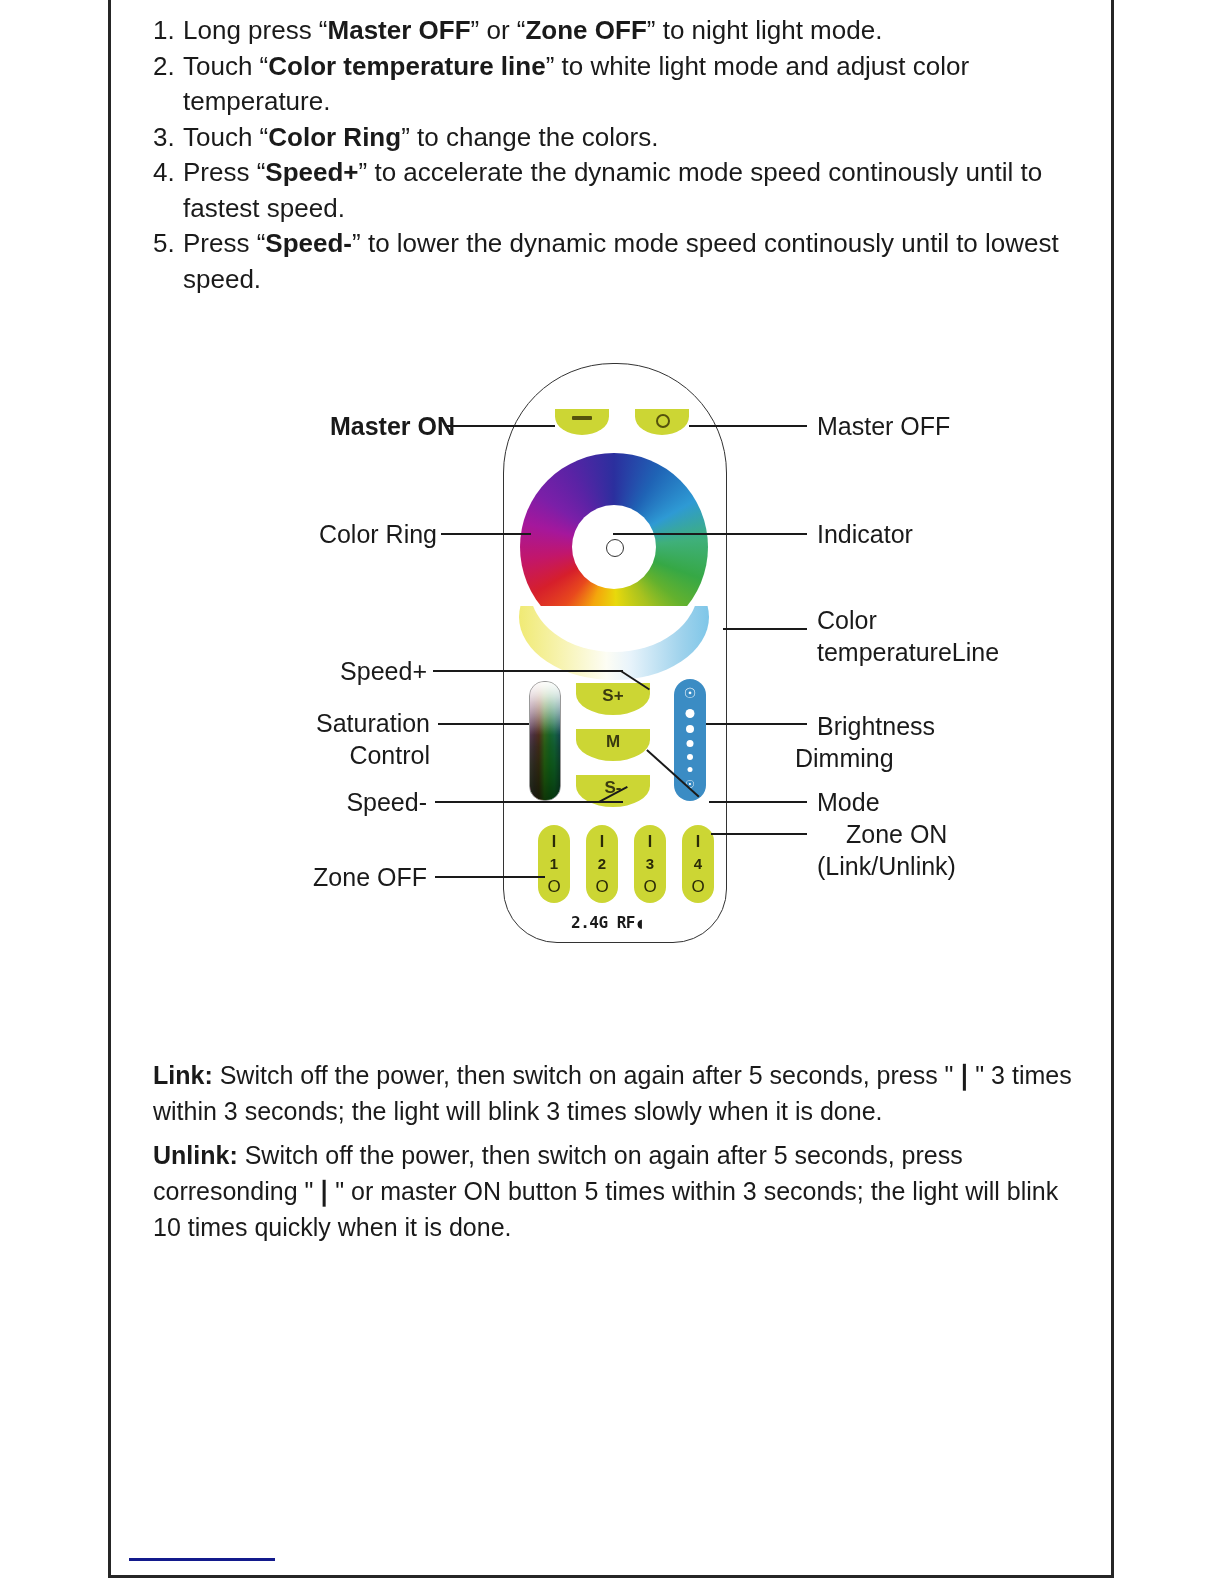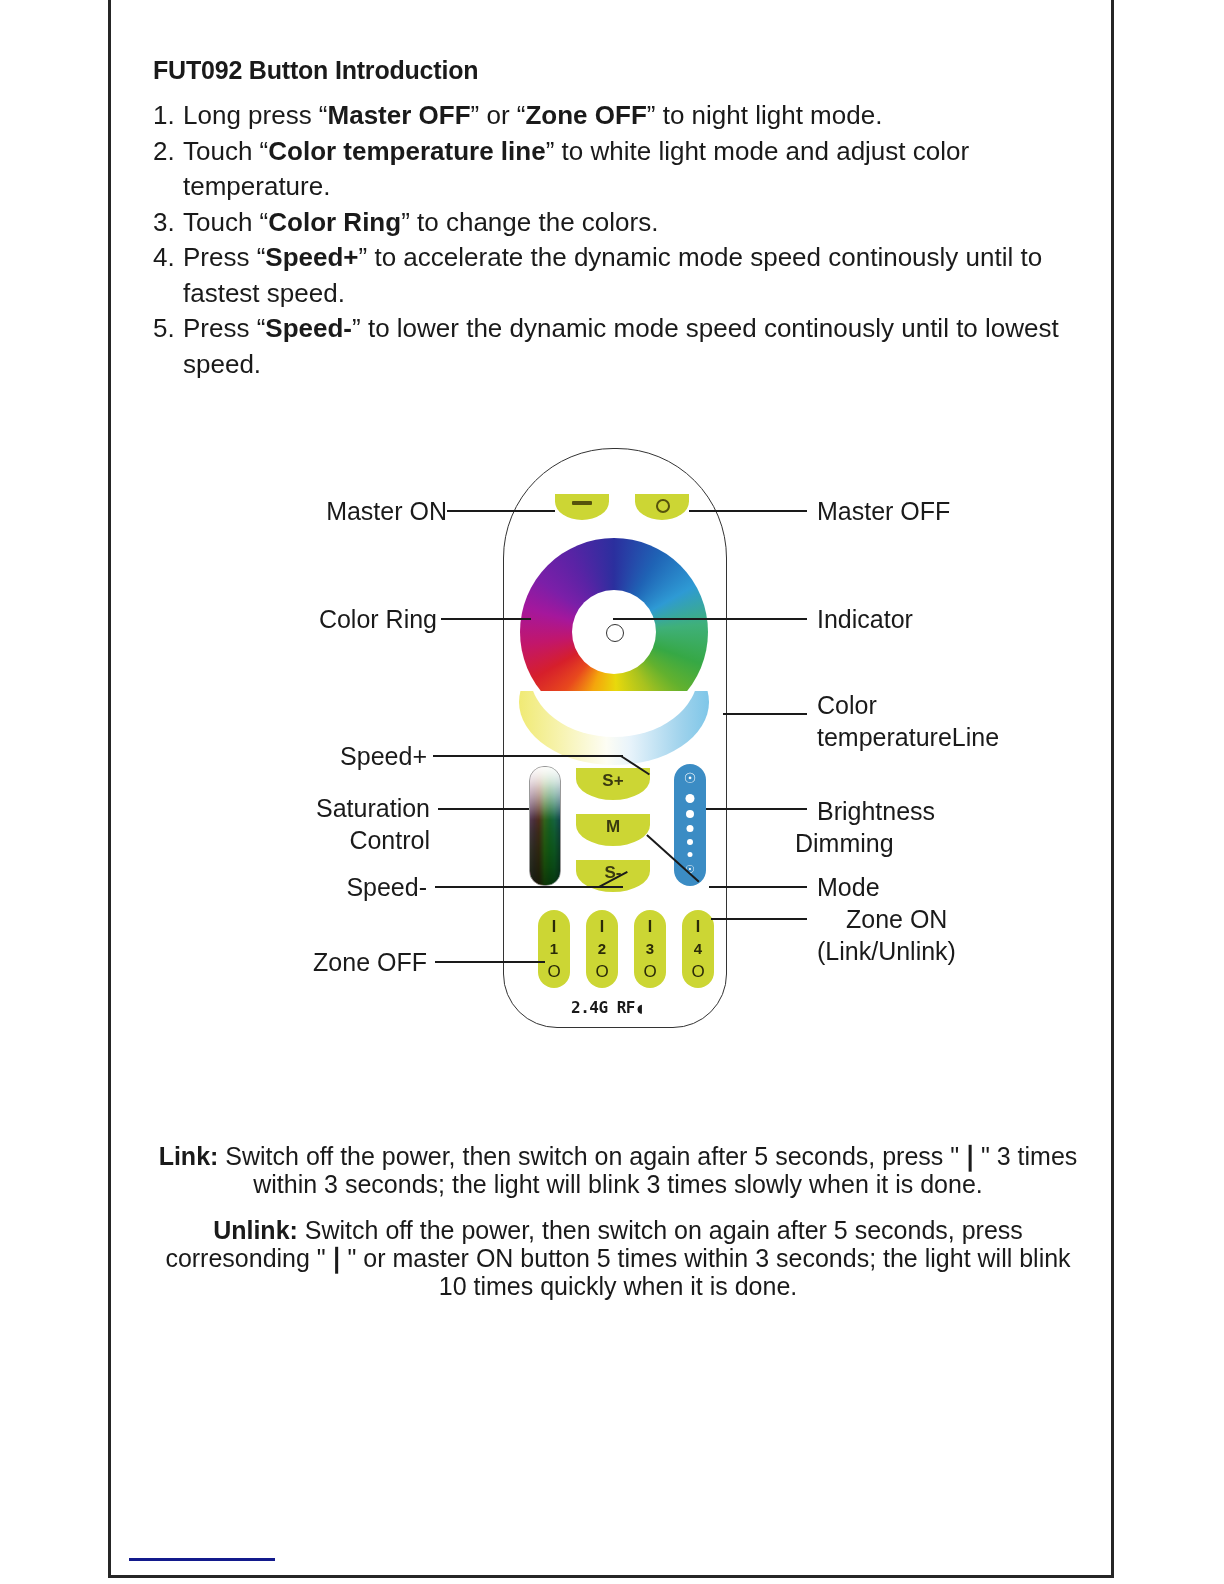--- a/index.html
+++ b/index.html
@@ -71,31 +71,30 @@
   
   .zbtn{position:absolute;width:32px;height:78px;background:#ccd634;border-radius:16px;}
   .zbtn .i{position:absolute;left:0;right:0;top:8px;text-align:center;font-size:16px;font-weight:bold;color:#2b2b08;}
   .zbtn .n{position:absolute;left:0;right:0;top:30px;text-align:center;font-size:15px;font-weight:bold;color:#2b2b08;}
   .zbtn .o{position:absolute;left:0;right:0;top:52px;text-align:center;font-size:17px;color:#2b2b08;}
 
   .rf{position:absolute;font-size:16px;font-weight:bold;letter-spacing:-0.5px;color:#1a1a1a;
       font-family:"DejaVu Sans Mono",monospace;}
   .model{position:absolute;font-size:26px;text-align:center;width:930px;}
 
-  .para{font-size:25px;line-height:28px;margin-top:24px;text-align:center;}
+  .para{font-size:25px;line-height:36px;margin-top:24px;}
   .pipe{font-weight:bold;font-size:26px;}
   .blueline{position:absolute;left:18px;top:1558px;width:146px;height:2.5px;background:#131a8c;}
 </style>
 </head>
 <body>
 
 <div class="page">
   <div class="inner">
 
-    <div class="h1">FUT092 Button Introduction</div>
 
     <ol class="steps" id="steps-list">
         <li>
           <span class="num">1.</span>
           <span class="txt"><span>Long press “</span><span class="b">Master OFF</span><span>” or “</span><span class="b">Zone OFF</span><span>” to night light mode.</span></span>
         </li>
         <li>
           <span class="num">2.</span>
           <span class="txt"><span>Touch “</span><span class="b">Color temperature line</span><span>” to white light mode and adjust color temperature.</span></span>
         </li>
@@ -202,21 +201,21 @@
 
       <div class="ln" style="left:553px;top:360px;width:101px;"></div>
 
       <div class="ln" style="left:556px;top:438px;width:98px;"></div>
       <div class="diag-ln" style="left:494px;top:386px;width:70px;transform:rotate(42deg);"></div>
 
       <div class="ln" style="left:558px;top:470px;width:96px;"></div>
 
       <div class="ln" style="left:282px;top:513px;width:110px;"></div>
 
-      <div class="lbl r" style="left:78px;top:48px;width:216px;">Master ON</div>
+      <div class="lbl r" style="left:86px;top:48px;width:216px;font-weight:bold;">Master ON</div>
       <div class="lbl r" style="left:74px;top:156px;width:210px;">Color Ring</div>
       <div class="lbl r" style="left:74px;top:293px;width:200px;">Speed+</div>
       <div class="lbl r" style="left:74px;top:345px;width:203px;">Saturation</div>
       <div class="lbl r" style="left:74px;top:377px;width:203px;">Control</div>
       <div class="lbl r" style="left:74px;top:424px;width:200px;">Speed-</div>
       <div class="lbl r" style="left:74px;top:499px;width:200px;">Zone OFF</div>
 
       <div class="lbl" style="left:664px;top:48px;">Master OFF</div>
       <div class="lbl" style="left:664px;top:156px;">Indicator</div>
       <div class="lbl" style="left:664px;top:242px;">Color</div>
@@ -227,19 +226,19 @@
       <div class="lbl" style="left:664px;top:456px;margin-left:29px;">Zone ON</div>
       <div class="lbl" style="left:664px;top:488px;">(Link/Unlink)</div>
 
     </div>
 
 
     <div class="para" style="margin-top:34px;">
       <span class="b">Link:</span><span> Switch off the power, then switch on again after 5 seconds, press "</span><span class="pipe">❘</span><span>" 3 times within 3 seconds; the light will blink 3 times slowly when it is done.</span>
     </div>
 
-    <div class="para" style="margin-top:18px;">
+    <div class="para" style="margin-top:8px;">
       <span class="b">Unlink:</span><span> Switch off the power, then switch on again after 5 seconds, press corresonding "</span><span class="pipe">❘</span><span>" or master ON button 5 times within 3 seconds; the light will blink 10 times quickly when it is done.</span>
     </div>
   </div>
 
   <div class="blueline"></div>
 </div>
 
 </body></html>

